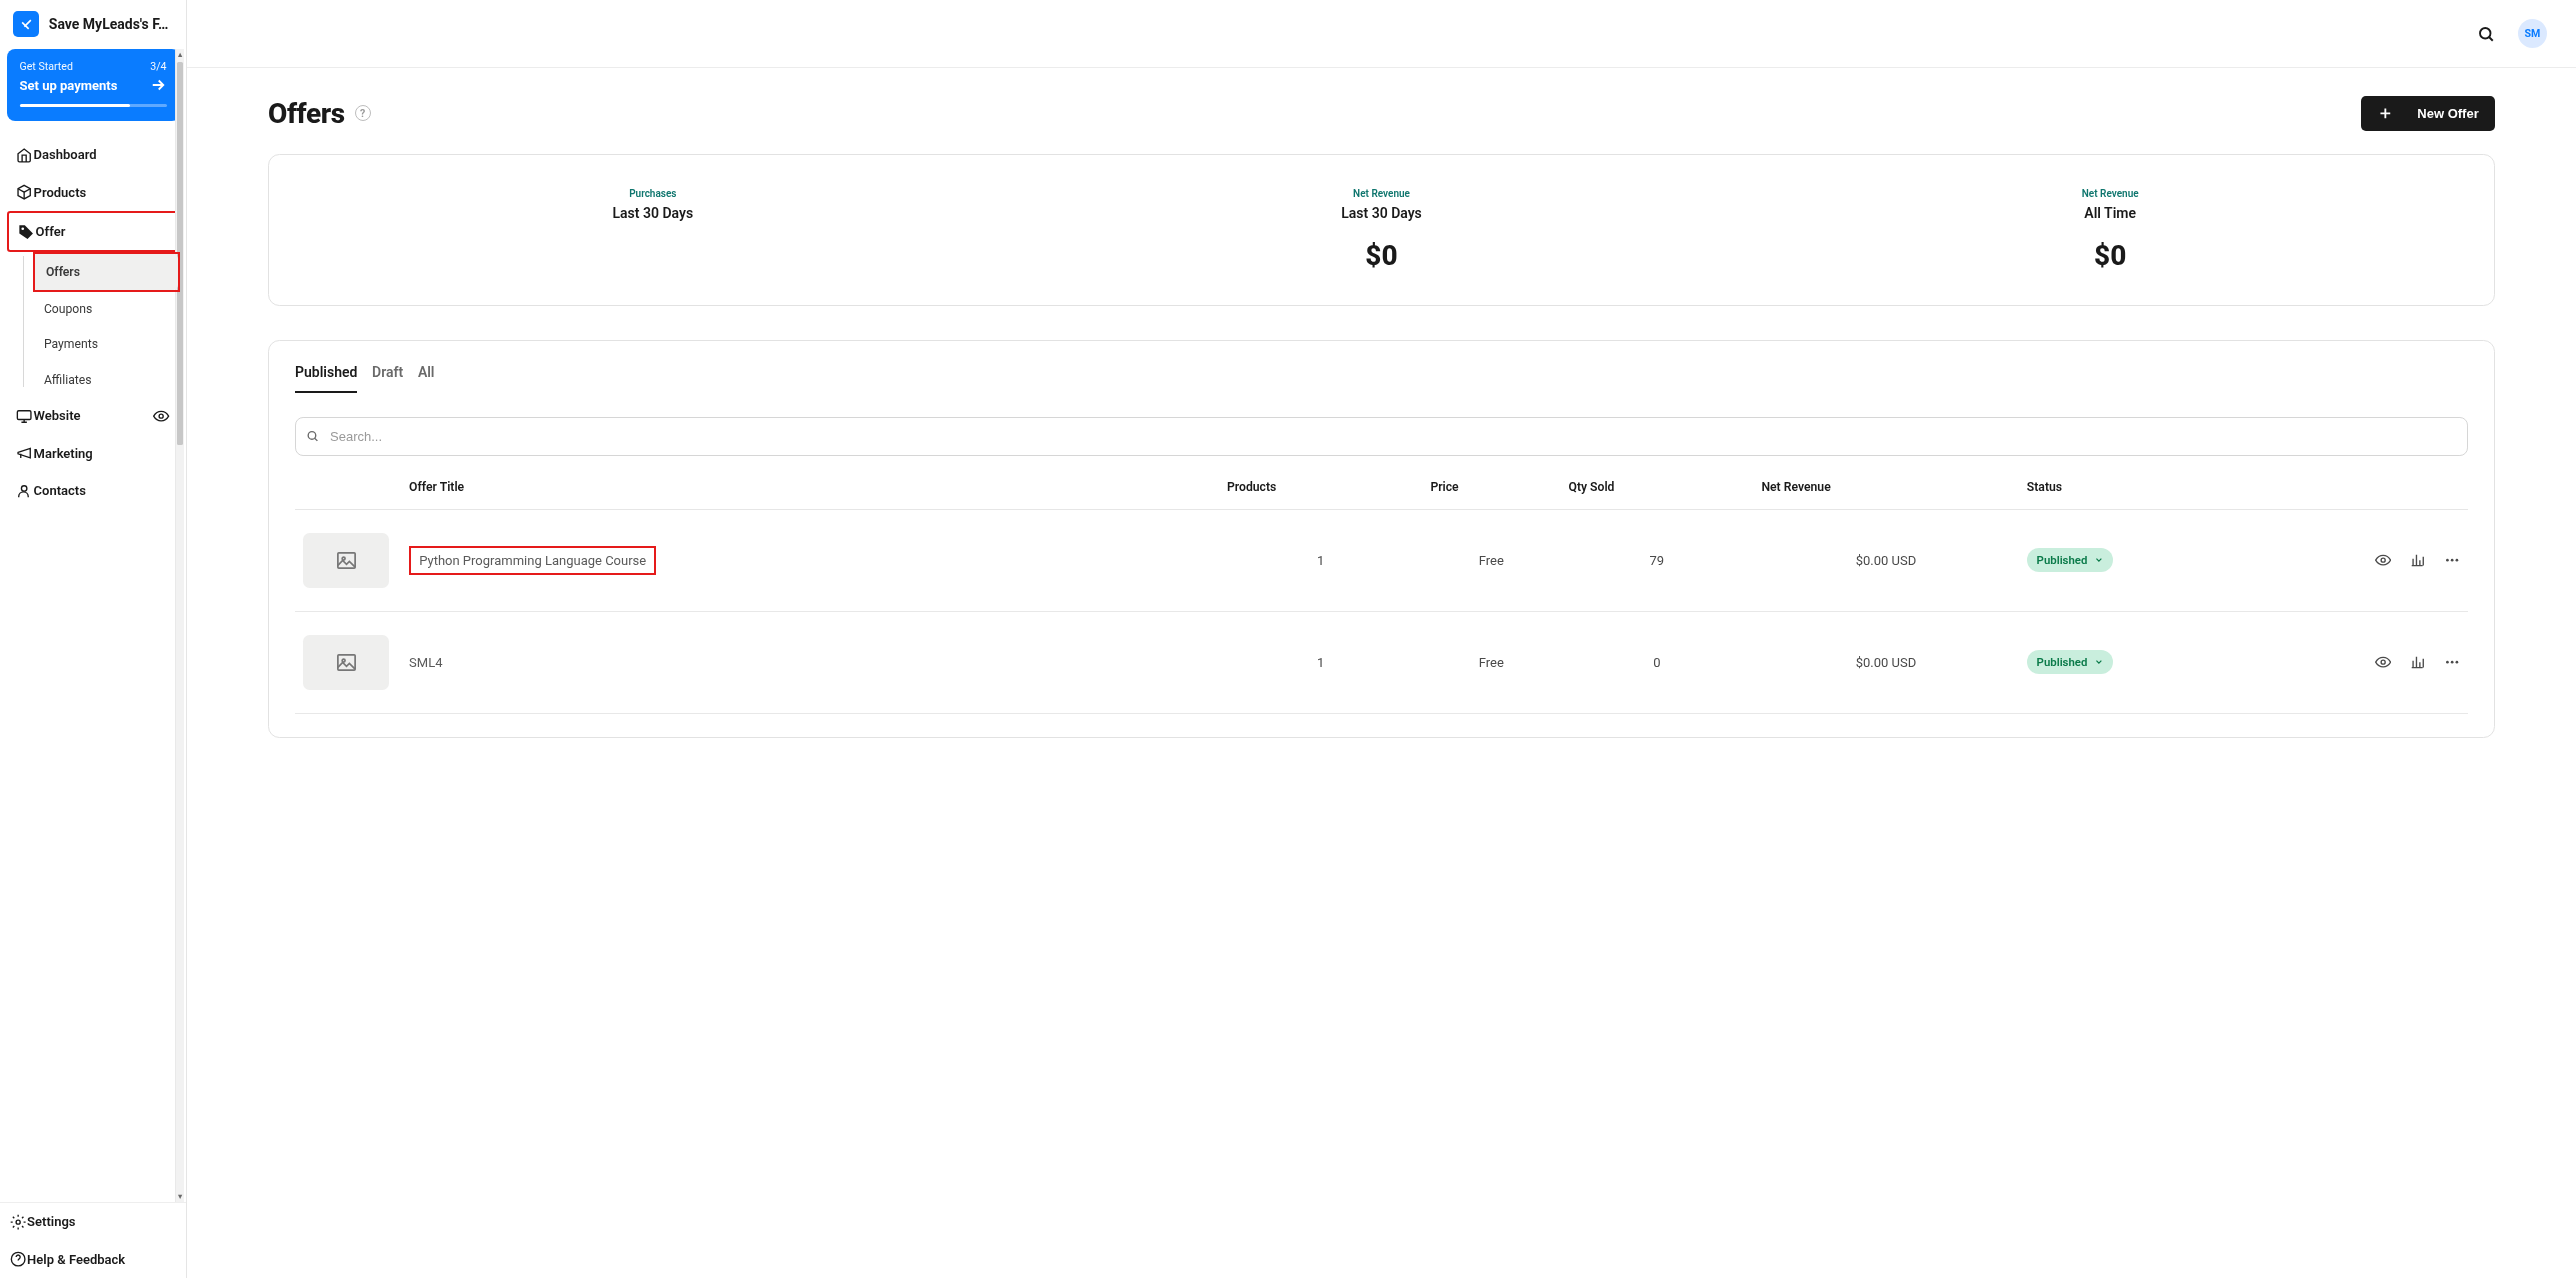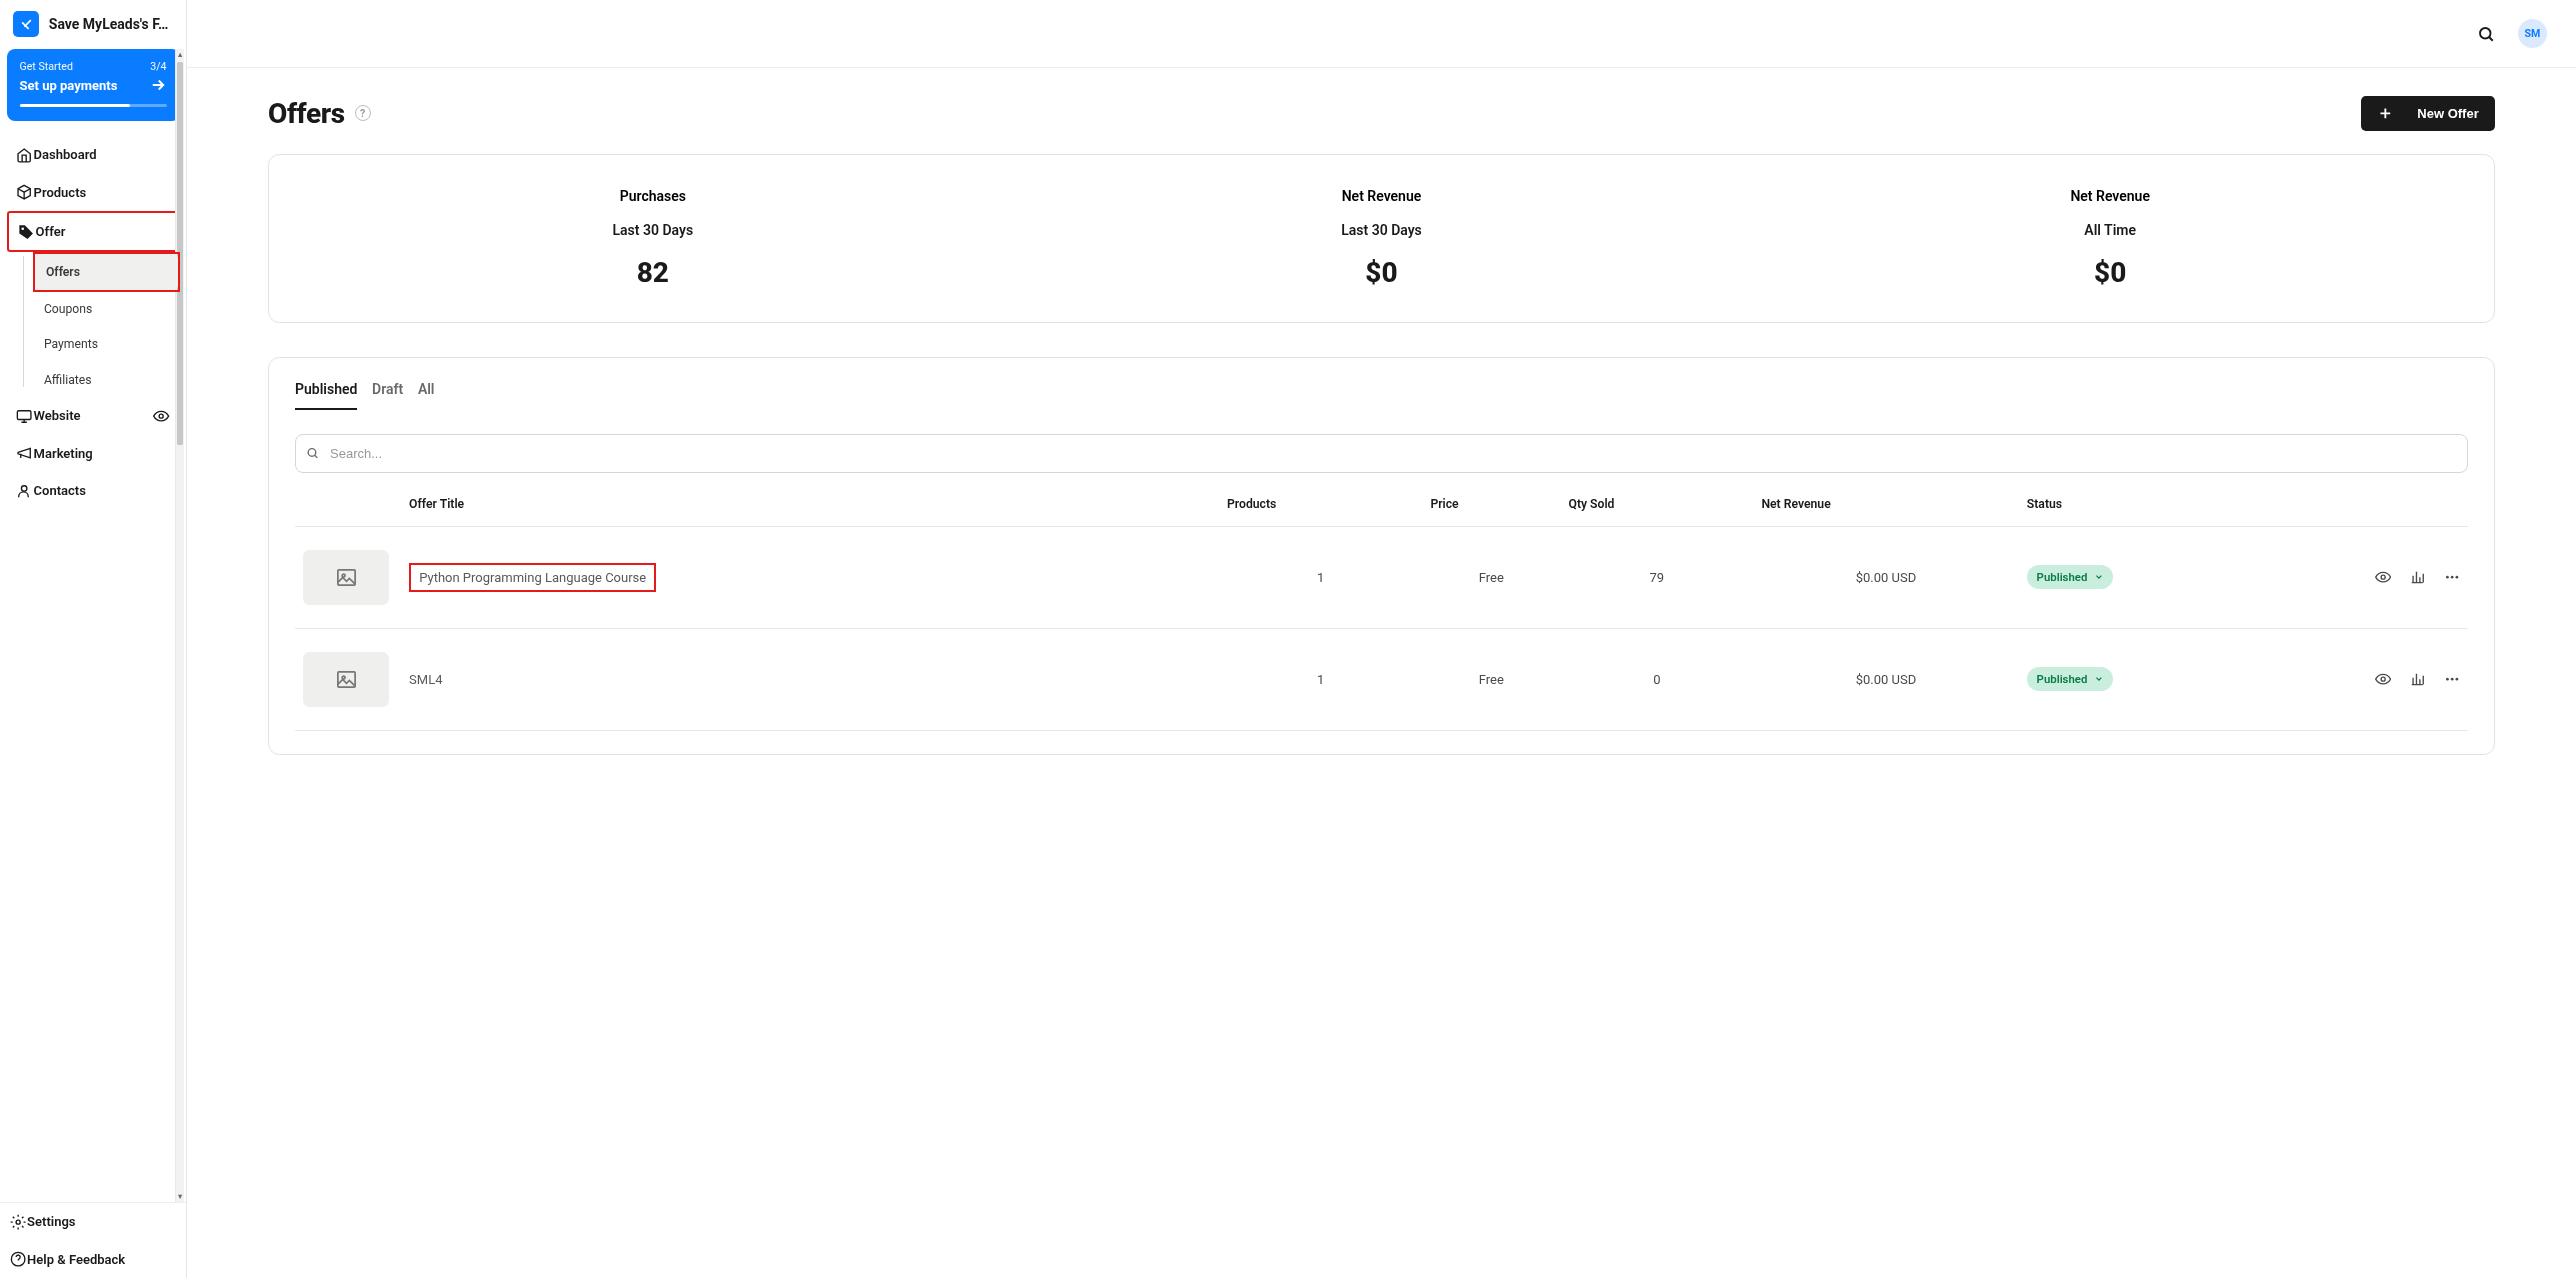--- a/index.html
+++ b/index.html
@@ -274,24 +274,24 @@
       padding: 33px 19.5px;
       margin-bottom: 34px;
     }
     
     .stat {
       flex: 1;
       text-align: center;
     }
     
     .stat-label {
-      font-size: 14px;
+      font-size: 10px;
       font-weight: 600;
-      color: #000000;
-      margin-bottom: 18px;
+      color: #0f766e;
+      margin-bottom: 6px;
     }
     
     .stat-sub {
       font-size: 14px;
       font-weight: 600;
       color: #1a1a1a;
       margin-bottom: 18px;
     }
     
     .stat-value {
@@ -573,21 +573,20 @@
               <path d="M12 4v16M4 12h16"></path>
             </svg>
           <span>New Offer</span>
         </button>
       </div>
 
       <div class="stats">
         <div class="stat">
           <div class="stat-label">Purchases</div>
           <div class="stat-sub">Last 30 Days</div>
-          <div class="stat-value">82</div>
         </div>
         <div class="stat">
           <div class="stat-label">Net Revenue</div>
           <div class="stat-sub">Last 30 Days</div>
           <div class="stat-value">$0</div>
         </div>
         <div class="stat">
           <div class="stat-label">Net Revenue</div>
           <div class="stat-sub">All Time</div>
           <div class="stat-value">$0</div>

